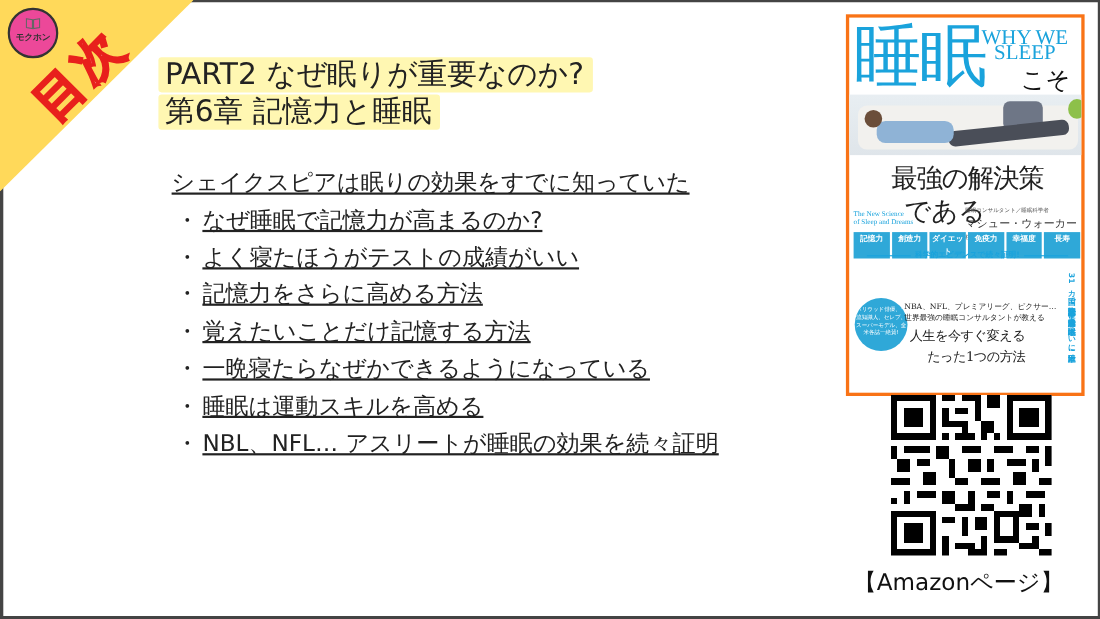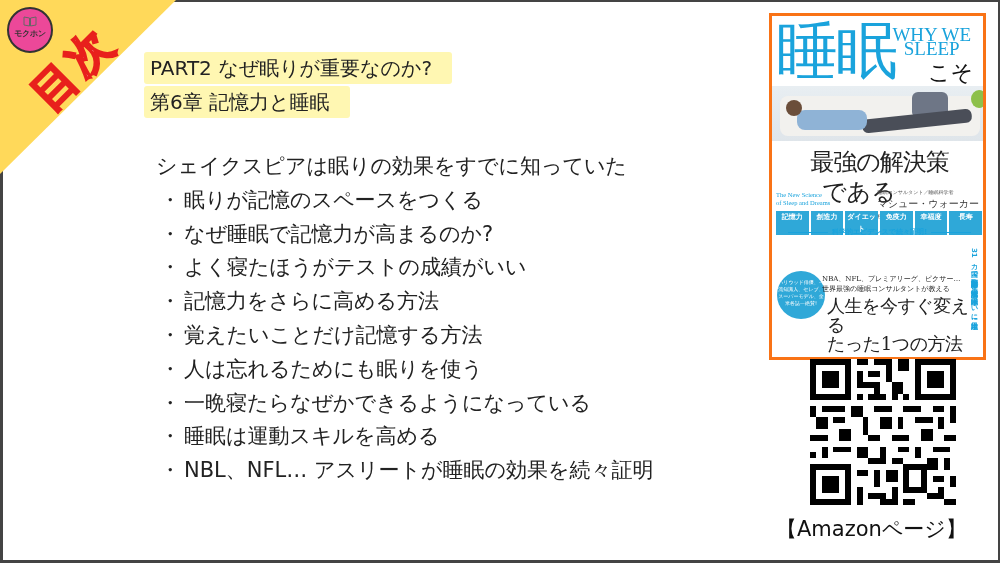--- a/index.html
+++ b/index.html
@@ -32,29 +32,29 @@
     transform: rotate(-45deg); transform-origin: center;
     font-size: 44px; font-weight: bold; color: #fff;
     -webkit-text-stroke: 2px #e8201c;
     letter-spacing: 4px; width: 110px; height: 60px; line-height: 60px;
     text-align: center;
   }
   .heading {
     position: absolute; left: 144px; top: 52px;
   }
   .heading .hl {
-    display: inline-block; background: #fff7b2; padding: 2px 20px 2px 6px;
-    font-size: 20px; line-height: 28px; border-radius: 3px; color: #222;
+    display: inline-block; background: #fff7b2; padding: 2px 8px 2px 6px;
+    font-size: 27px; line-height: 28px; border-radius: 3px; color: #222;
   }
   .heading .line2 { margin-top: 2px; }
   .content {
     position: absolute; left: 156px; top: 150px; font-size: 21px; line-height: 33.8px;
     color: #222;
   }
-  .content .item { white-space: nowrap; }
+  .content .item { white-space: nowrap; text-decoration: underline; }
   .content .bullet { display: inline-block; width: 28px; text-align: center; }
   .cover {
     position: absolute; left: 769px; top: 13px; width: 217px; height: 347px;
     border: 3px solid #f97316; background: #fff; box-sizing: border-box; overflow: hidden;
   }
   .cov-title { position: absolute; left: 4px; top: 0; font-size: 62px; color: #1aa3dc; font-family: "DejaVu Serif", serif; line-height: 70px; letter-spacing: -2px; }
   .cov-en { position: absolute; right: 12px; top: 12px; color: #1aa3dc; font-family: "Liberation Serif", serif; font-weight: normal; font-size: 19px; line-height: 14px; text-align: center; }
   .cov-koso { position: absolute; right: 10px; top: 42px; font-family: "DejaVu Serif", serif; font-size: 22px; color: #111; }
   .cov-photo { position: absolute; left: 0; top: 70px; width: 215px; height: 55px; background: linear-gradient(#e8eef2, #dfe5ea); }
   .cov-photo .sofa { position: absolute; left: 8px; top: 10px; width: 200px; height: 40px; background: #f2f1ee; border-radius: 8px; }
@@ -67,21 +67,21 @@
   .cov-dearu { position: absolute; left: 50px; top: 160px; font-family: "DejaVu Serif", serif; font-size: 24px; color: #222; }
   .cov-sub-en { position: absolute; left: 4px; top: 175px; font-family: "Liberation Serif", serif; font-size: 6.5px; color: #1aa3dc; line-height: 8px; }
   .cov-author { position: absolute; right: 4px; top: 170px; font-size: 10px; color: #333; text-align: left; line-height: 12px; }
   .cov-author .small { font-size: 5px; display: block; color: #555; }
   .cov-tags { position: absolute; left: 4px; top: 195px; width: 206px; display: flex; gap: 2px; }
   .cov-tags span { flex: 1; background: #2fa8d8; color: #fff; font-size: 7px; text-align: center; line-height: 12px; font-weight: bold; }
   .cov-evid { position: absolute; left: 0; width: 215px; top: 211px; text-align: center; font-size: 7px; color: #1aa3dc; font-weight: bold; }
   .cov-evid::before, .cov-evid::after { content: ""; display: inline-block; width: 40px; border-top: 1px solid #1aa3dc; vertical-align: middle; margin: 0 4px; }
   .cov-catch { position: absolute; left: 0; width: 180px; top: 221px; text-align: center; font-size: 14px; font-weight: bold; color: #1aa3dc; line-height: 18px; }
   .cov-nba { position: absolute; left: 50px; top: 258px; font-size: 7px; color: #222; font-family: "DejaVu Serif", serif; line-height: 10px; }
-  .cov-life { position: absolute; left: 55px; top: 280px; font-size: 18px; color: #222; font-family: "DejaVu Serif", serif; line-height: 19px; text-align: left; letter-spacing: -0.5px; }
+  .cov-life { position: absolute; left: 55px; top: 280px; font-size: 12px; color: #222; font-family: "DejaVu Serif", serif; line-height: 19px; text-align: right; letter-spacing: -0.5px; }
   .cov-circle { position: absolute; left: 5px; top: 255px; width: 48px; height: 48px; border-radius: 50%; background: #2fa8d8; color: #fff; font-size: 5px; text-align: center; line-height: 7px; padding-top: 8px; box-sizing: border-box; }
   .cov-vert { position: absolute; right: 4px; top: 232px; width: 28px; font-size: 7px; color: #1aa3dc; font-weight: bold; writing-mode: vertical-rl; line-height: 10px; height: 105px; }
   .qr { position: absolute; left: 810px; top: 359px; width: 146px; height: 146px; }
   .amazon { position: absolute; left: 776px; top: 515px; font-size: 21px; color: #111; white-space: nowrap; }
 </style>
 </head>
 <body>
 
 <div class="frame"></div>
 
@@ -96,26 +96,24 @@
 
 <div class="mokuji">目次</div>
 
 <div class="heading">
   <div><span class="hl">PART2 なぜ眠りが重要なのか?</span></div>
   <div class="line2"><span class="hl">第6章 記憶力と睡眠</span></div>
 </div>
 
 <div class="content">
   <div class="item"><span>シェイクスピアは眠りの効果をすでに知っていた</span></div>
-  <div class="item"><span class="bullet">・</span><span>眠りが記憶のスペースをつくる</span></div>
   <div class="item"><span class="bullet">・</span><span>なぜ睡眠で記憶力が高まるのか?</span></div>
   <div class="item"><span class="bullet">・</span><span>よく寝たほうがテストの成績がいい</span></div>
   <div class="item"><span class="bullet">・</span><span>記憶力をさらに高める方法</span></div>
   <div class="item"><span class="bullet">・</span><span>覚えたいことだけ記憶する方法</span></div>
-  <div class="item"><span class="bullet">・</span><span>人は忘れるためにも眠りを使う</span></div>
   <div class="item"><span class="bullet">・</span><span>一晩寝たらなぜかできるようになっている</span></div>
   <div class="item"><span class="bullet">・</span><span>睡眠は運動スキルを高める</span></div>
   <div class="item"><span class="bullet">・</span><span>NBL、NFL… アスリートが睡眠の効果を続々証明</span></div>
 </div>
 
 <div class="cover">
   <div class="cov-title">睡眠</div>
   <div class="cov-en">
     <div>WHY WE</div>
     <div>SLEEP</div>

